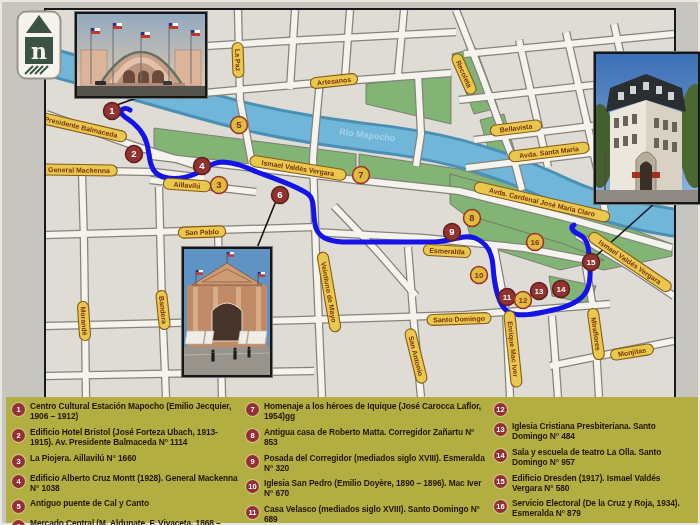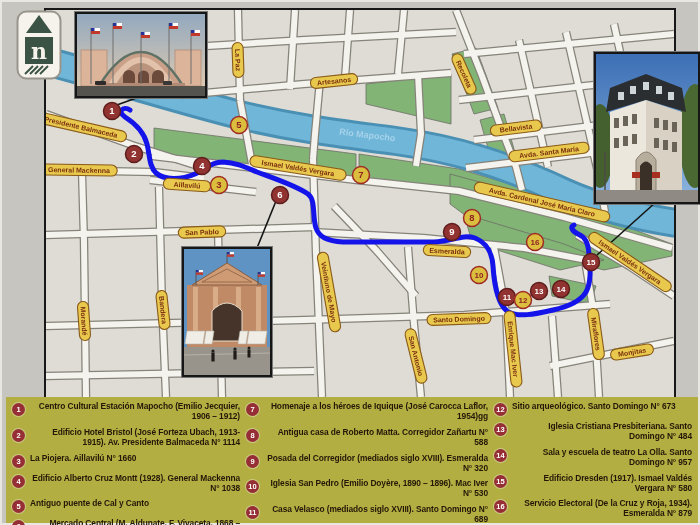--- a/index.html
+++ b/index.html
@@ -6,21 +6,21 @@
   body{width:700px;height:525px;font-family:"Liberation Sans",sans-serif;background:#c7c5bf;overflow:hidden;}
   .page{position:relative;width:700px;height:525px;background:#c7c5bf;border:2px solid #e9e7e2;box-sizing:border-box;}
   .map-panel{position:absolute;left:42px;top:6px;width:628px;height:387px;background:#dedcd4;border:2px solid #181818;box-sizing:content-box;}
   .map-panel svg{position:absolute;left:0;top:0;}
   .photo{position:absolute;border:2px solid #161616;box-shadow:0 0 0 1px #777;background:#888;z-index:5;}
   .logo{position:absolute;left:14px;top:8px;width:46px;height:70px;z-index:6;}
   .legend{position:absolute;left:4px;top:395px;width:692px;height:126px;background:#b2ae42;box-sizing:border-box;padding:5px 6px 4px 6px;display:grid;grid-template-columns:228px 242px 1fr;column-gap:6px;}
   .lcol{display:flex;flex-direction:column;gap:6px;}
   .li{display:flex;align-items:flex-start;gap:5px;}
   .lc{flex:0 0 13px;width:13px;height:13px;border-radius:50%;background:#962f35;color:#fff;font-size:7.5px;font-weight:bold;display:flex;align-items:center;justify-content:center;box-shadow:0 0 0 1px rgba(255,255,255,.35);margin-top:1px;}
-  .lt{font-size:8.4px;font-weight:bold;color:#241708;line-height:1.18;letter-spacing:-0.1px;text-align:right;}
+  .lt{font-size:8.4px;font-weight:bold;color:#241708;line-height:1.18;letter-spacing:-0.1px;}
 </style>
 </head>
 <body>
 
 <div class="page">
 
   <div class="map-panel">
     <svg id="mapsvg" width="628" height="387" viewBox="42 6 628 387">
         <rect x="42" y="6" width="628" height="387" fill="#dedcd4"></rect>
         <g>
@@ -464,39 +464,38 @@
           <span class="lt">Mercado Central (M. Aldunate, F. Vivaceta, 1868 – 1872)</span>
         </div>
       </div>
       <div class="lcol">
         <div class="li">
           <span class="lc">7</span>
           <span class="lt">Homenaje a los héroes de Iquique (José Carocca Laflor, 1954)gg</span>
         </div>
         <div class="li">
           <span class="lc">8</span>
-          <span class="lt">Antigua casa de Roberto Matta. Corregidor Zañartu N° 588</span>
+          <span class="lt">Antigua casa de Roberto Matta. Corregidor Zañartu N° 853</span>
         </div>
         <div class="li">
           <span class="lc">9</span>
           <span class="lt">Posada del Corregidor (mediados siglo XVIII). Esmeralda N° 320</span>
         </div>
         <div class="li">
           <span class="lc">10</span>
-          <span class="lt">Iglesia San Pedro (Emilio Doyère, 1890 – 1896). Mac Iver N° 530</span>
+          <span class="lt">Iglesia San Pedro (Emilio Doyère, 1890 – 1896). Mac Iver N° 670</span>
         </div>
         <div class="li">
           <span class="lc">11</span>
           <span class="lt">Casa Velasco (mediados siglo XVIII). Santo Domingo N° 689</span>
         </div>
       </div>
       <div class="lcol">
         <div class="li">
           <span class="lc">12</span>
-          <span class="lt">Sitio arqueológico. Santo Domingo N° 673</span>
         </div>
         <div class="li">
           <span class="lc">13</span>
           <span class="lt">Iglesia Cristiana Presbiteriana. Santo Domingo N° 484</span>
         </div>
         <div class="li">
           <span class="lc">14</span>
           <span class="lt">Sala y escuela de teatro La Olla. Santo Domingo N° 957</span>
         </div>
         <div class="li">

